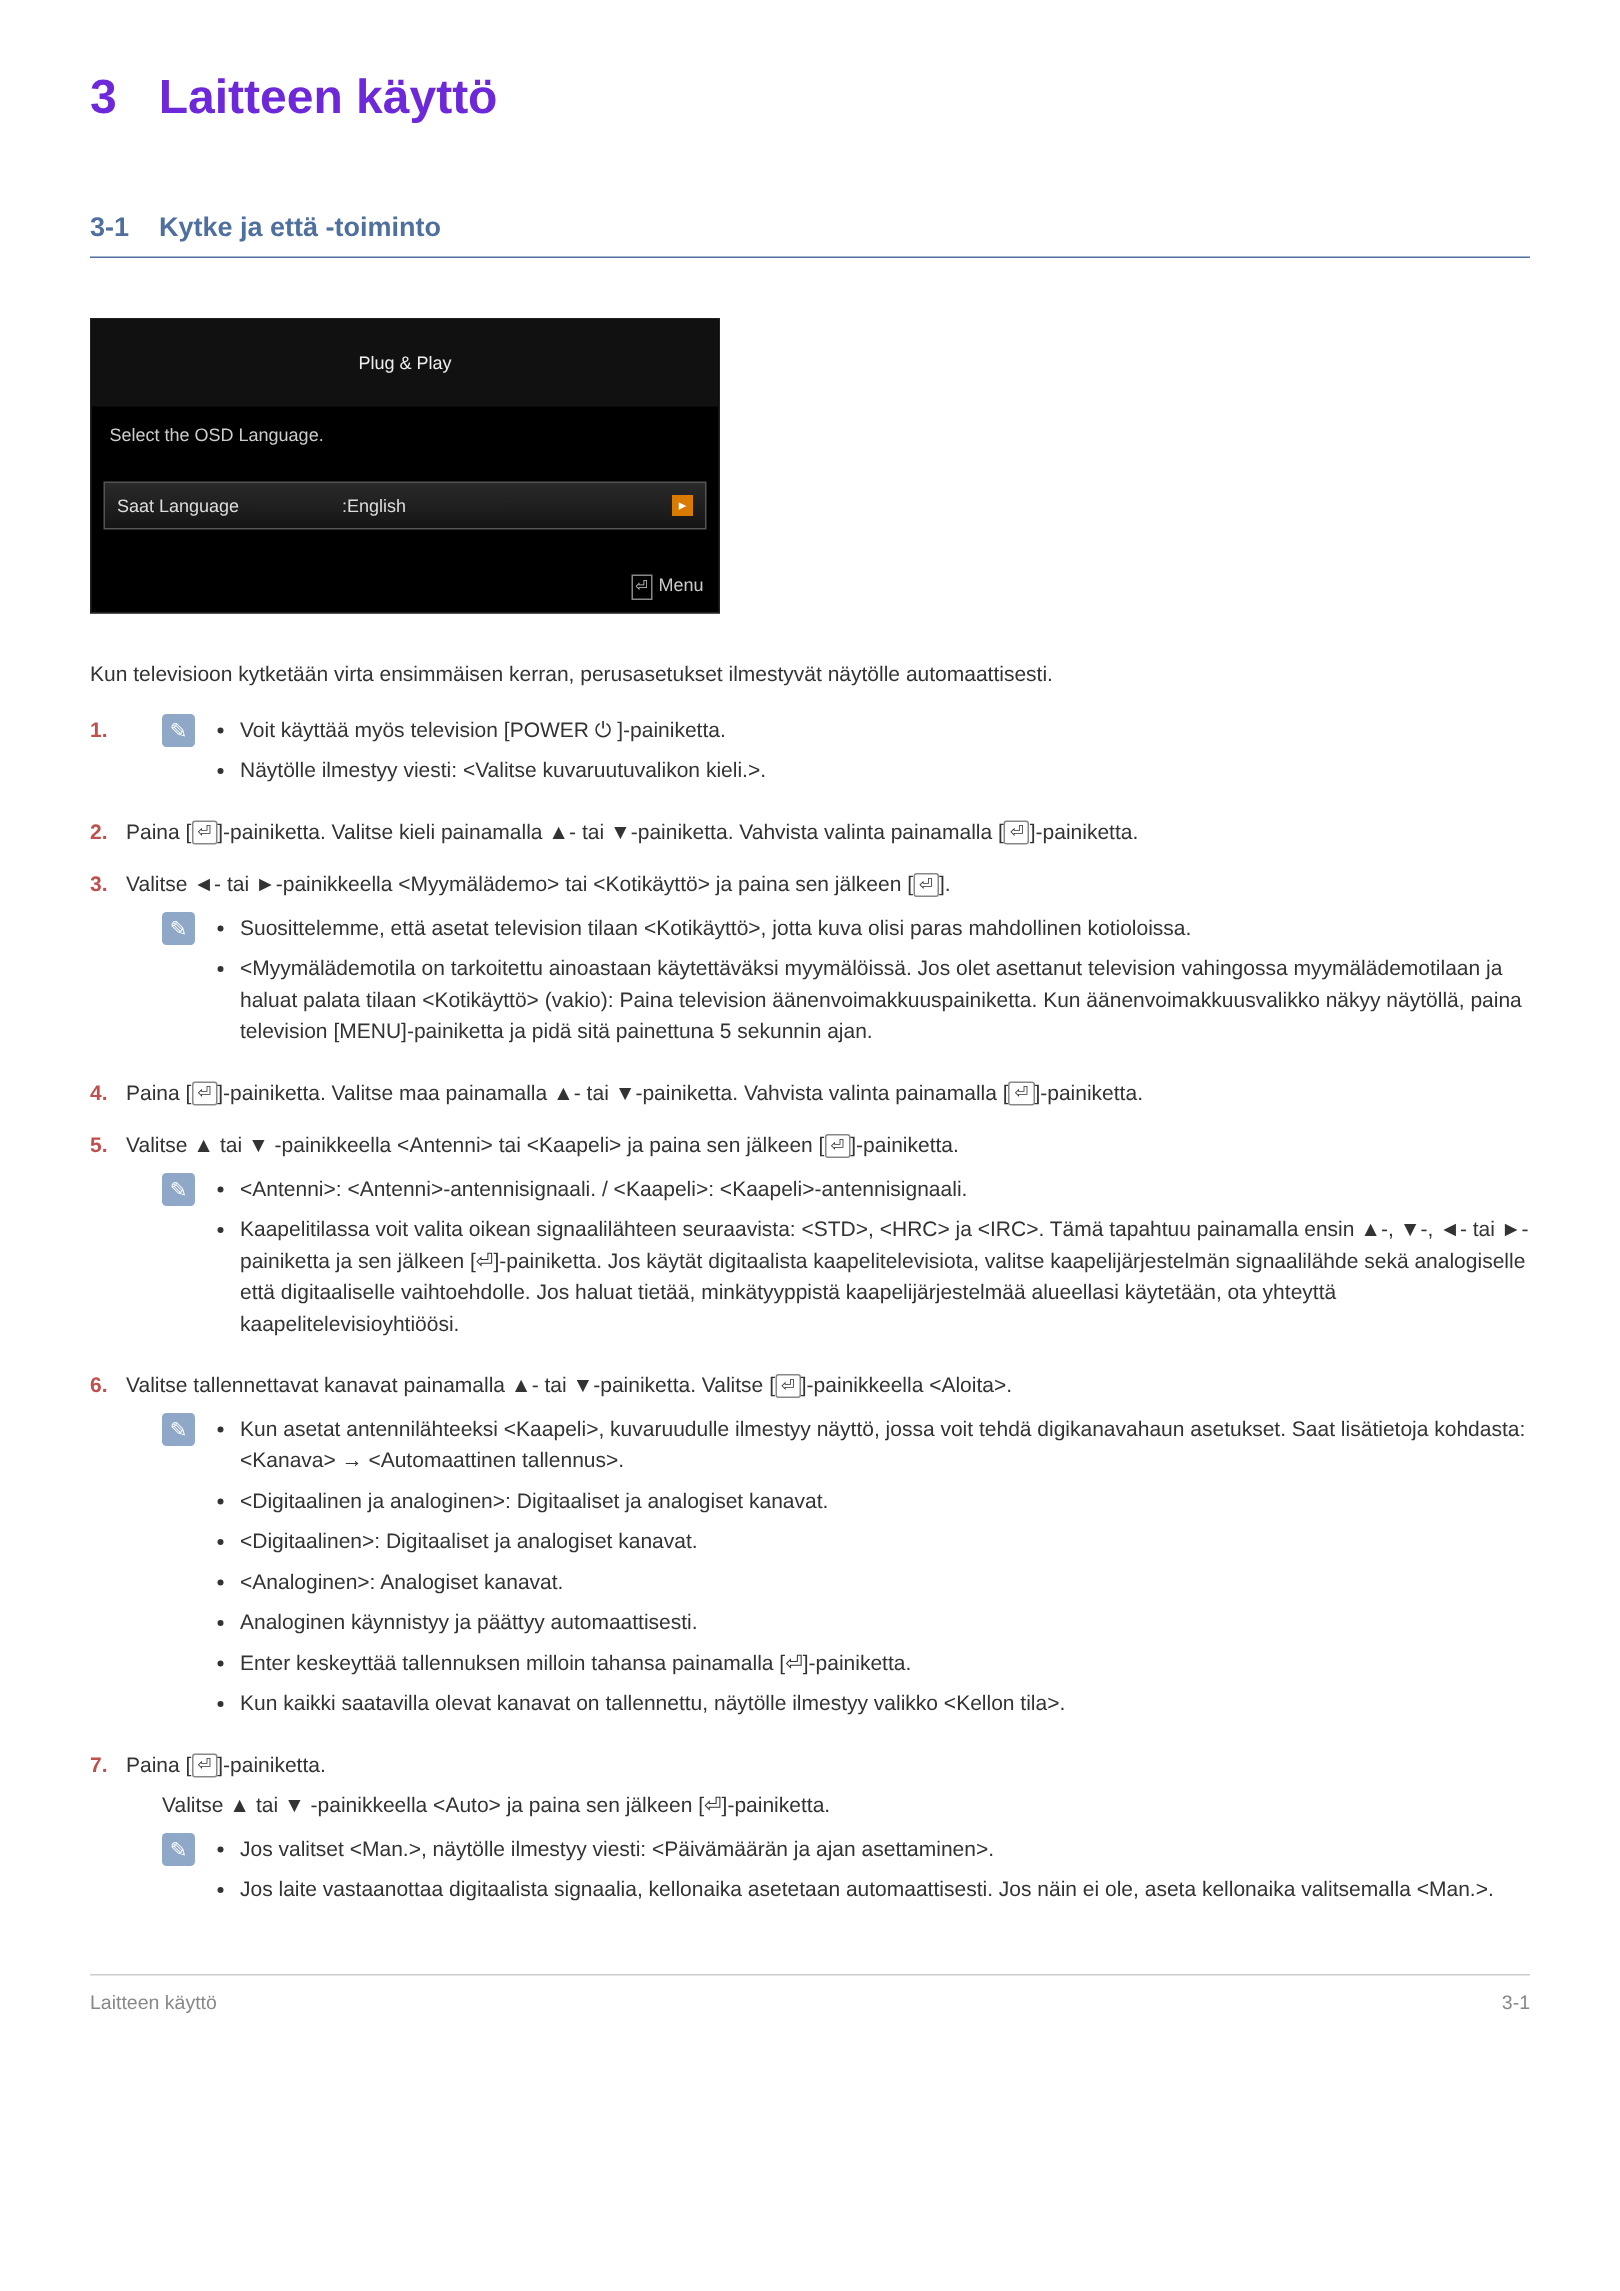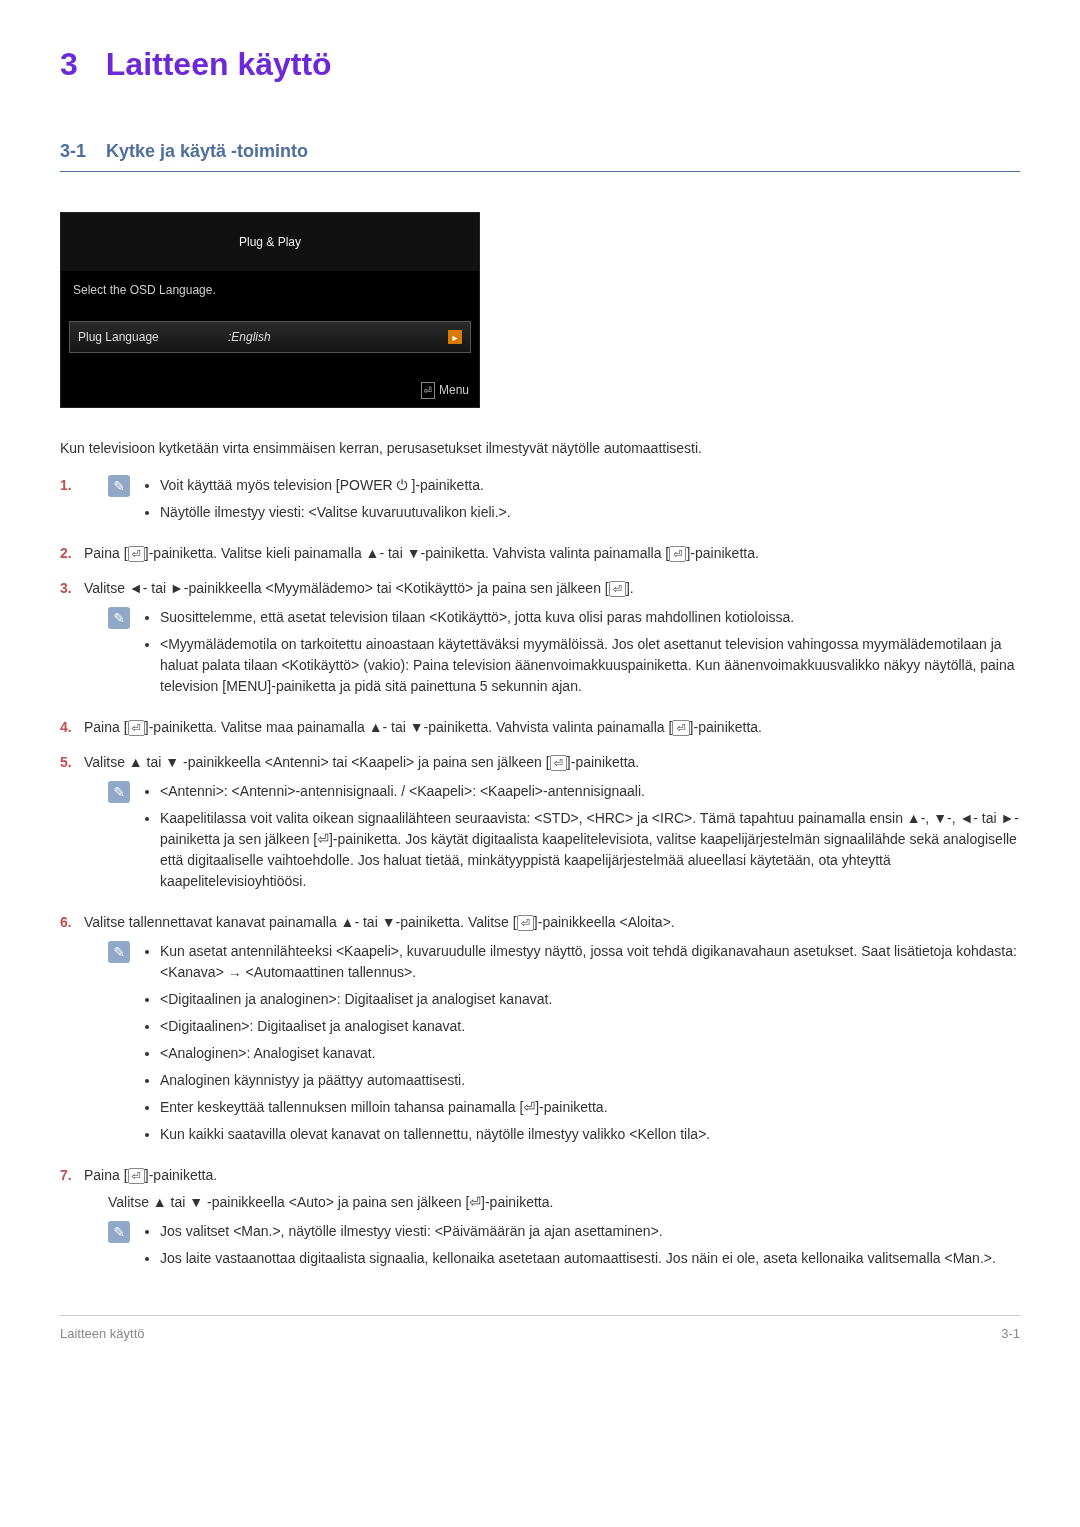--- a/index.html
+++ b/index.html
@@ -48,21 +48,21 @@
   }
   .osd-row {
     display: flex;
     align-items: center;
     background: linear-gradient(#2a2a2a,#151515);
     border: 1px solid #555;
     margin: 4px 8px;
     padding: 6px 8px;
   }
   .osd-row .label { flex: 0 0 150px; color: #ddd; }
-  .osd-row .value { flex: 1; color: #ddd; font-style: italic; }
+  .osd-row .value { flex: 1; color: #ddd; }
   .osd-row .arrow {
     width: 14px; height: 14px;
     background: #d87b00;
     display: flex; align-items: center; justify-content: center;
     color: #fff; font-size: 10px;
   }
   .osd-footer {
     text-align: right;
     padding: 8px 10px;
     color: #ccc;
@@ -137,28 +137,28 @@
   }
 </style>
 </head>
 <body>
 
 <h1>
   <span class="num">3</span><span>Laitteen käyttö</span>
 </h1>
 
 <h2>
-  <span class="num">3-1</span><span>Kytke ja käytä -toiminto</span>
+  <span class="num">3-1</span><span>Kytke ja että -toiminto</span>
 </h2>
 
 <div class="osd-box">
   <div class="osd-title">Plug &amp; Play</div>
   <div class="osd-prompt">Select the OSD Language.</div>
   <div class="osd-row">
-    <div class="label">Plug Language</div>
+    <div class="label">Saat Language</div>
     <div class="value">:English</div>
     <div class="arrow">▸</div>
   </div>
   <div style="height:16px"></div>
   <div class="osd-footer">
     <span class="enter-icon">⏎</span><span>Menu</span>
   </div>
 </div>
 
 <p class="intro">Kun televisioon kytketään virta ensimmäisen kerran, perusasetukset ilmestyvät näytölle automaattisesti.</p>

